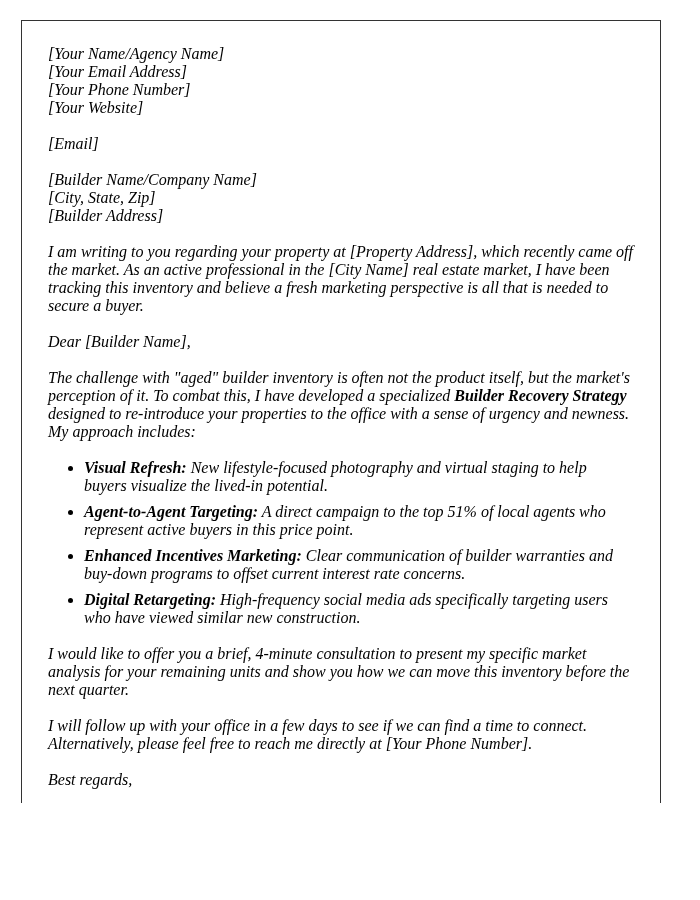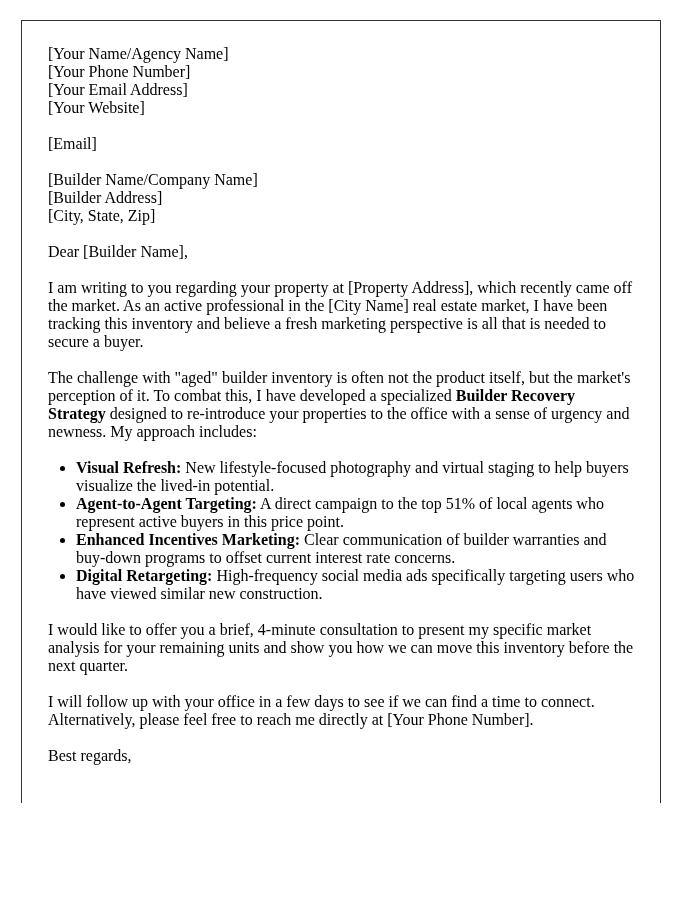--- a/index.html
+++ b/index.html
@@ -19,63 +19,64 @@
     box-sizing: border-box;
     border: 1px solid #333333;
     border-bottom: none;
     padding: 24px 24px 0 26px;
     background: #ffffff;
     color: #000000;
     font-family: "Liberation Serif", "DejaVu Serif", serif;
     font-size: 16px;
     line-height: 18px;
     overflow: hidden;
+    font-style: italic;
   }
   .block, p {
     margin: 18px 0;
   }
   .block:first-child {
     margin-top: 0;
   }
   .block div {
     margin: 0;
   }
   ul.bullet-list {
     margin: 18px 0;
     padding-left: 28px;
   }
   ul.bullet-list li {
-    margin: 0;
+    margin: 8px;
     padding: 0;
   }
   strong { font-weight: bold; }
 </style>
 </head>
 <body>
 
 <div class="letter-frame">
 
   <div class="block">
     <div>[Your Name/Agency Name]</div>
+    <div>[Your Email Address]</div>
     <div>[Your Phone Number]</div>
-    <div>[Your Email Address]</div>
     <div>[Your Website]</div>
   </div>
 
   <p>[Email]</p>
 
   <div class="block">
     <div>[Builder Name/Company Name]</div>
+    <div>[City, State, Zip]</div>
     <div>[Builder Address]</div>
-    <div>[City, State, Zip]</div>
   </div>
 
+  <p>I am writing to you regarding your property at [Property Address], which recently came off the market. As an active professional in the [City Name] real estate market, I have been tracking this inventory and believe a fresh marketing perspective is all that is needed to secure a buyer.</p>
+
   <p>Dear [Builder Name],</p>
-
-  <p>I am writing to you regarding your property at [Property Address], which recently came off the market. As an active professional in the [City Name] real estate market, I have been tracking this inventory and believe a fresh marketing perspective is all that is needed to secure a buyer.</p>
 
   <p><span>The challenge with "aged" builder inventory is often not the product itself, but the market's perception of it. To combat this, I have developed a specialized </span><strong>Builder Recovery Strategy</strong><span> designed to re-introduce your properties to the office with a sense of urgency and newness. My approach includes:</span></p>
 
   <ul class="bullet-list">
     <li>
       <strong>Visual Refresh:</strong>
       <span>New lifestyle-focused photography and virtual staging to help buyers visualize the lived-in potential.</span>
     </li>
     <li>
       <strong>Agent-to-Agent Targeting:</strong>

